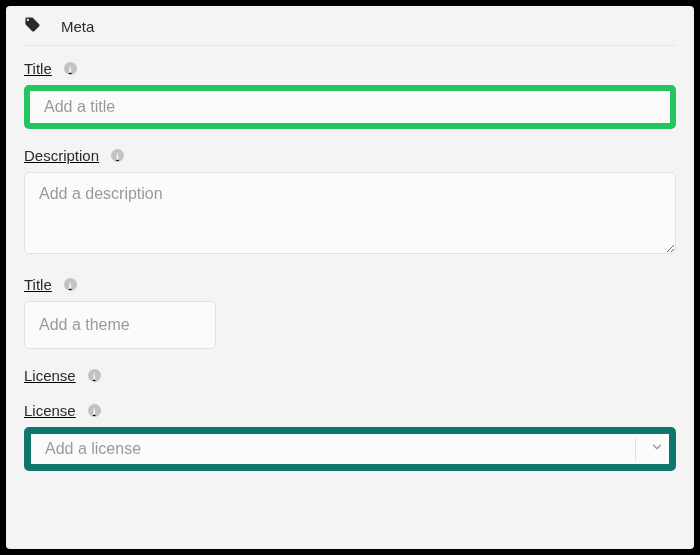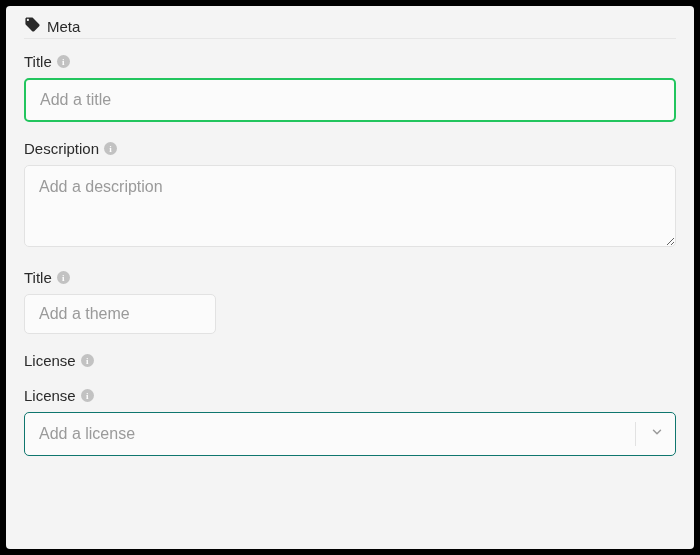--- a/index.html
+++ b/index.html
@@ -18,38 +18,39 @@
       width: 100%;
       height: 100%;
       background: #f4f4f4;
       border-radius: 4px;
       padding: 10px 18px 18px 18px;
       overflow: hidden;
     }
     .section-header {
       display: flex;
       align-items: center;
-      gap: 6px;
-      padding-bottom: 1px;
+      gap: 20px;
+      padding-bottom: 8px;
       border-bottom: 1px solid #e6e6e6;
       margin-bottom: 14px;
     }
     .section-title {
       font-size: 15px;
       color: #2a2a2a;
       font-weight: 400;
     }
     .field {
       margin-bottom: 18px;
     }
     .field-label-row {
       display: flex;
       align-items: center;
-      gap: 5px;
+      gap: 12px;
       margin-bottom: 8px;
+      text-decoration: underline;
     }
     .field-label {
       font-size: 15px;
       color: #2a2a2a;
       font-weight: 400;
     }
     .info-icon {
       width: 13px;
       height: 13px;
       border-radius: 50%;
@@ -59,21 +60,21 @@
       font-weight: bold;
       display: inline-flex;
       align-items: center;
       justify-content: center;
       font-style: normal;
       font-family: Georgia, serif;
     }
     .text-input {
       width: 100%;
       height: 44px;
-      border: 2px solid #22c55e;
+      border: 6px solid #22c55e;
       border-radius: 5px;
       background: #fbfbfb;
       padding: 0 14px;
       font-size: 16px;
       color: #333;
       outline: none;
     }
     .text-input::placeholder {
       color: #9a9a9a;
     }
@@ -88,40 +89,40 @@
       font-family: inherit;
       color: #0f172a;
       outline: none;
       resize: both;
     }
     .textarea-input::placeholder {
       color: #9a9a9a;
     }
     .tag-input {
       width: 192px;
-      height: 40px;
+      height: 48px;
       border: 1px solid #e2e2e2;
       border-radius: 5px;
       background: #fbfbfb;
       padding: 0 14px;
       font-size: 16px;
       color: #333;
       outline: none;
     }
     .tag-input::placeholder {
       color: #9a9a9a;
     }
     .select-wrap {
       position: relative;
       width: 100%;
     }
     .select-input {
       width: 100%;
       height: 44px;
-      border: 1px solid #0f766e;
+      border: 7px solid #0f766e;
       border-radius: 5px;
       background: #fbfbfb;
       padding: 0 50px 0 14px;
       font-size: 16px;
       color: #9a9a9a;
       outline: none;
       display: flex;
       align-items: center;
       cursor: pointer;
     }

